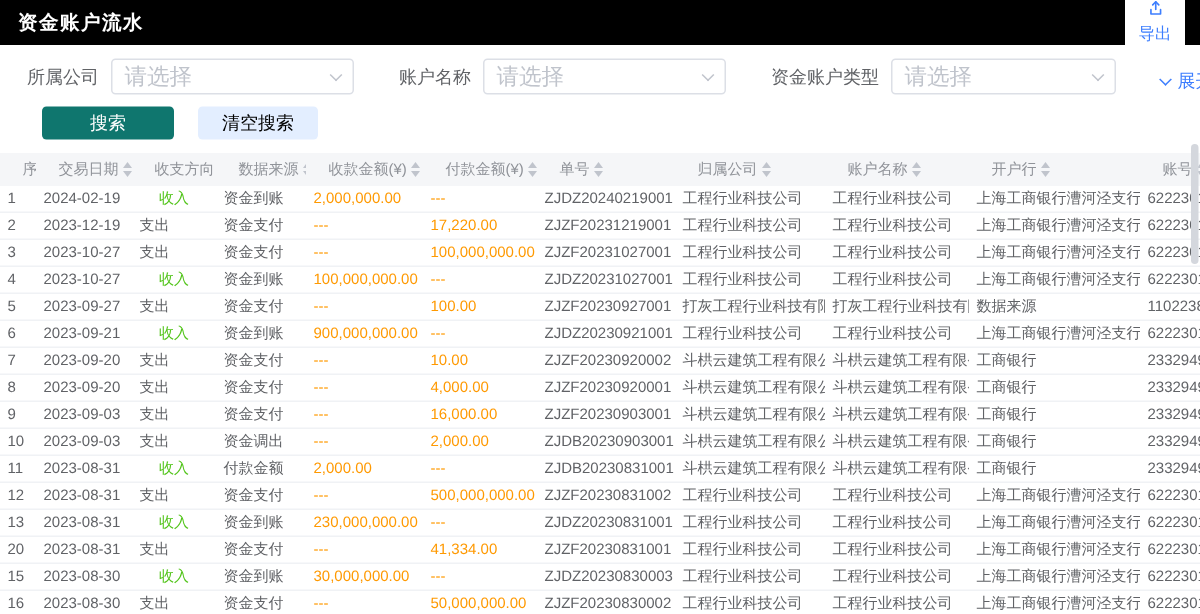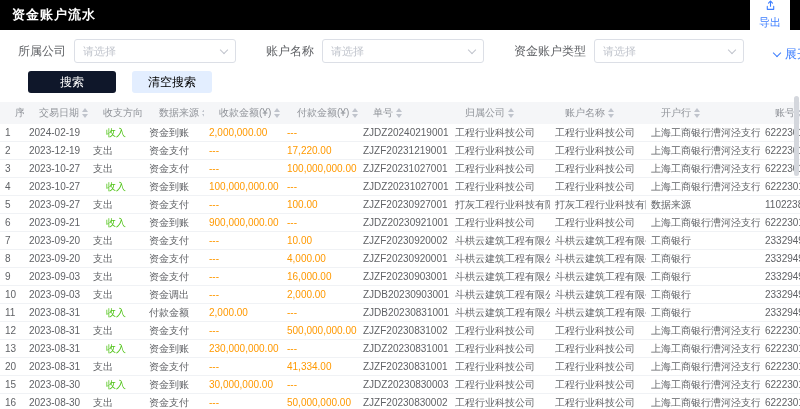--- a/index.html
+++ b/index.html
@@ -34,37 +34,37 @@
     display: flex; align-items: flex-end; gap: 30px;
   }
   .filter-group { display: flex; align-items: center; gap: 8px; }
   .filter-label { font-size: 12px; color: #606266; white-space: nowrap; }
   .select {
     height: 24px; border: 1px solid #dcdfe6; border-radius: 3px;
     display: flex; align-items: center; justify-content: space-between;
     padding: 0 8px; background: #fff; cursor: pointer;
   }
   .sel-w1 { width: 162px; } .sel-w2 { width: 162px; } .sel-w3 { width: 150px; }
-  .select .ph { color: #c0c4cc; font-size: 11px; }
+  .select .ph { color: #c0c4cc; font-size: 15px; }
   .chev {
     display: inline-block; width: 6px; height: 6px;
     border-right: 1px solid #c0c4cc; border-bottom: 1px solid #c0c4cc;
     transform: rotate(45deg); margin-top: -3px;
   }
   .expand-link {
     margin-left: auto; margin-right: 14px;
     color: #3D7EFE; font-size: 12px;
     display: flex; align-items: center; gap: 5px; cursor: pointer; white-space: nowrap;
   }
   .expand-link .chev { border-color: #3D7EFE; }
 
   
   .action-bar { margin: 8px 0 0 28px; height: 22px; display: flex; gap: 16px; }
   .btn { font-size: 12px; border: none; border-radius: 3px; cursor: pointer; height: 22px; }
-  .btn-primary { background: #0f172a; color: #fff; padding: 0 32px; }
+  .btn-primary { background: #0f766e; color: #fff; padding: 0 32px; }
   .btn-light { background: #e3eeff; color: #000000; padding: 0 16px; }
 
   
   .table-wrap { margin-top: 9px; width: 800px; overflow: hidden; }
   table { width: 840px; table-layout: fixed; border-collapse: collapse; font-size: 10px; }
   thead th {
     background: #f5f6f8; color: #909399; font-weight: normal;
     height: 22px; text-align: left; padding: 0 15px; white-space: nowrap;
     overflow: hidden;
   }

